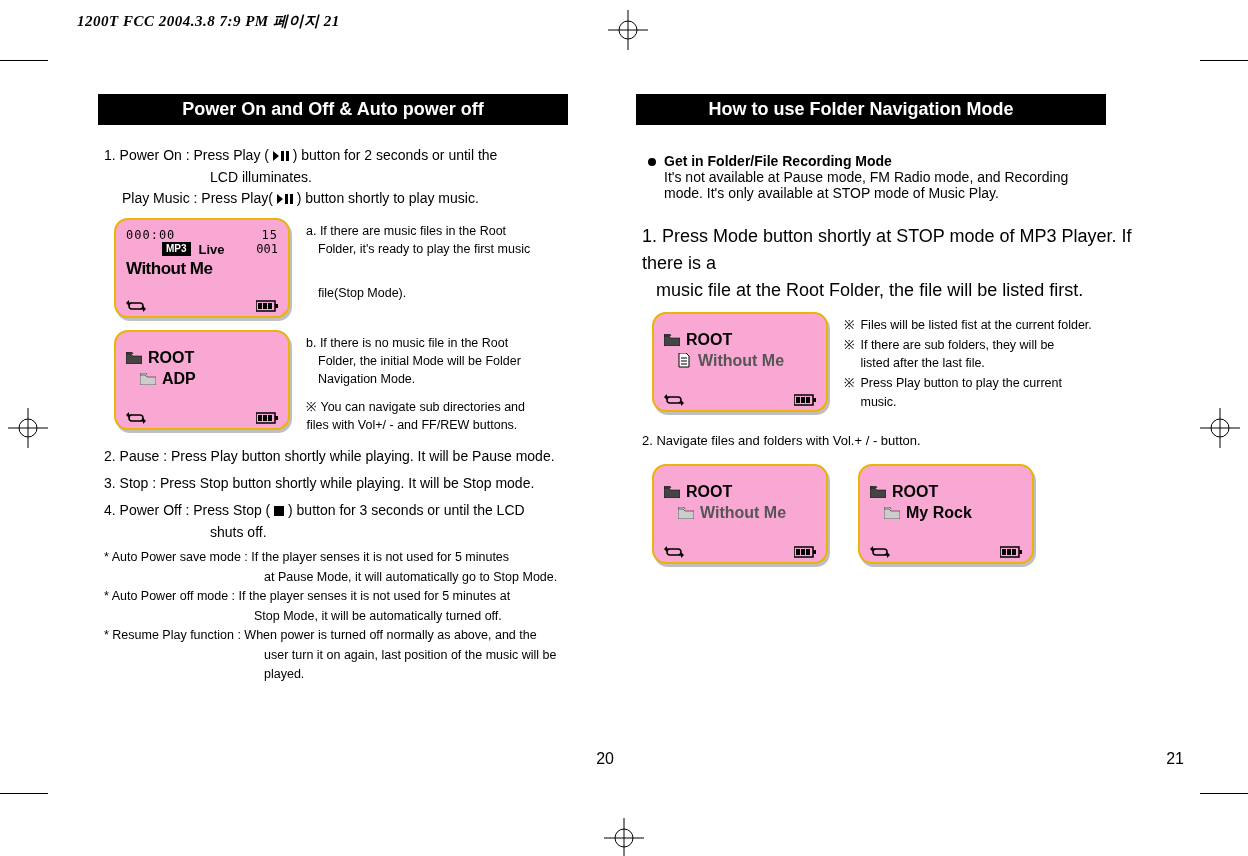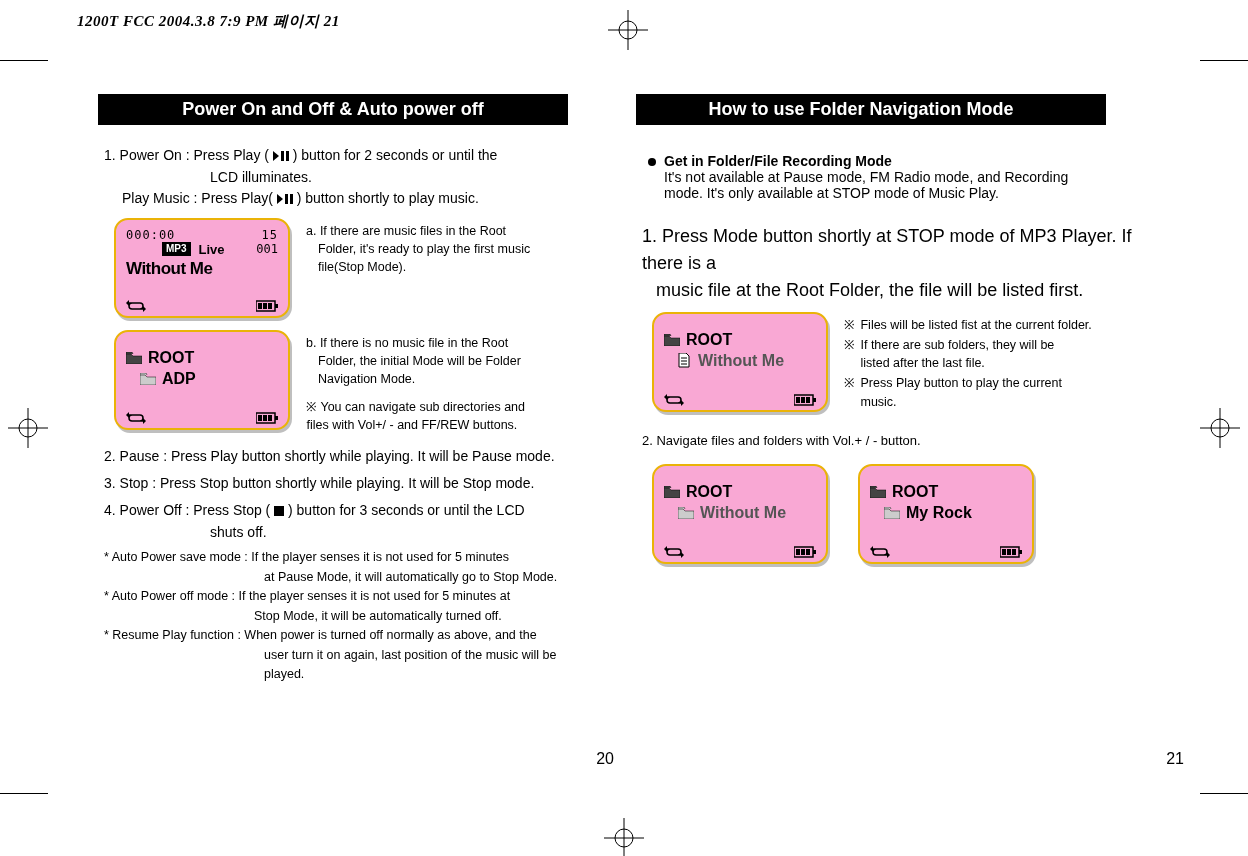--- a/index.html
+++ b/index.html
@@ -197,21 +197,21 @@
                 <rect x="2" y="3" width="4" height="6" fill="#000"></rect>
                 <rect x="7" y="3" width="4" height="6" fill="#000"></rect>
                 <rect x="12" y="3" width="4" height="6" fill="#000"></rect>
               </svg>
           </span>
         </div>
       </div>
       <div class="note-col">
         <span class="hang">a. If there are music files in the Root</span>
         <span style="padding-left:12px; display:block;">Folder, it's ready to play the first music</span>
-        <span style="padding-left:12px; display:block;">file(Stop Mode).</span>
+        <span style="padding-left:12px; display:block;margin-top:26px;">file(Stop Mode).</span>
       </div>
     </div>
 
     
     <div class="lcd-and-note">
       <div class="lcd">
         <div style="height:6px;"></div>
         <div class="folder-row">
           <span class="icon icon-folder">
             <svg width="16" height="12" viewBox="0 0 16 12">

